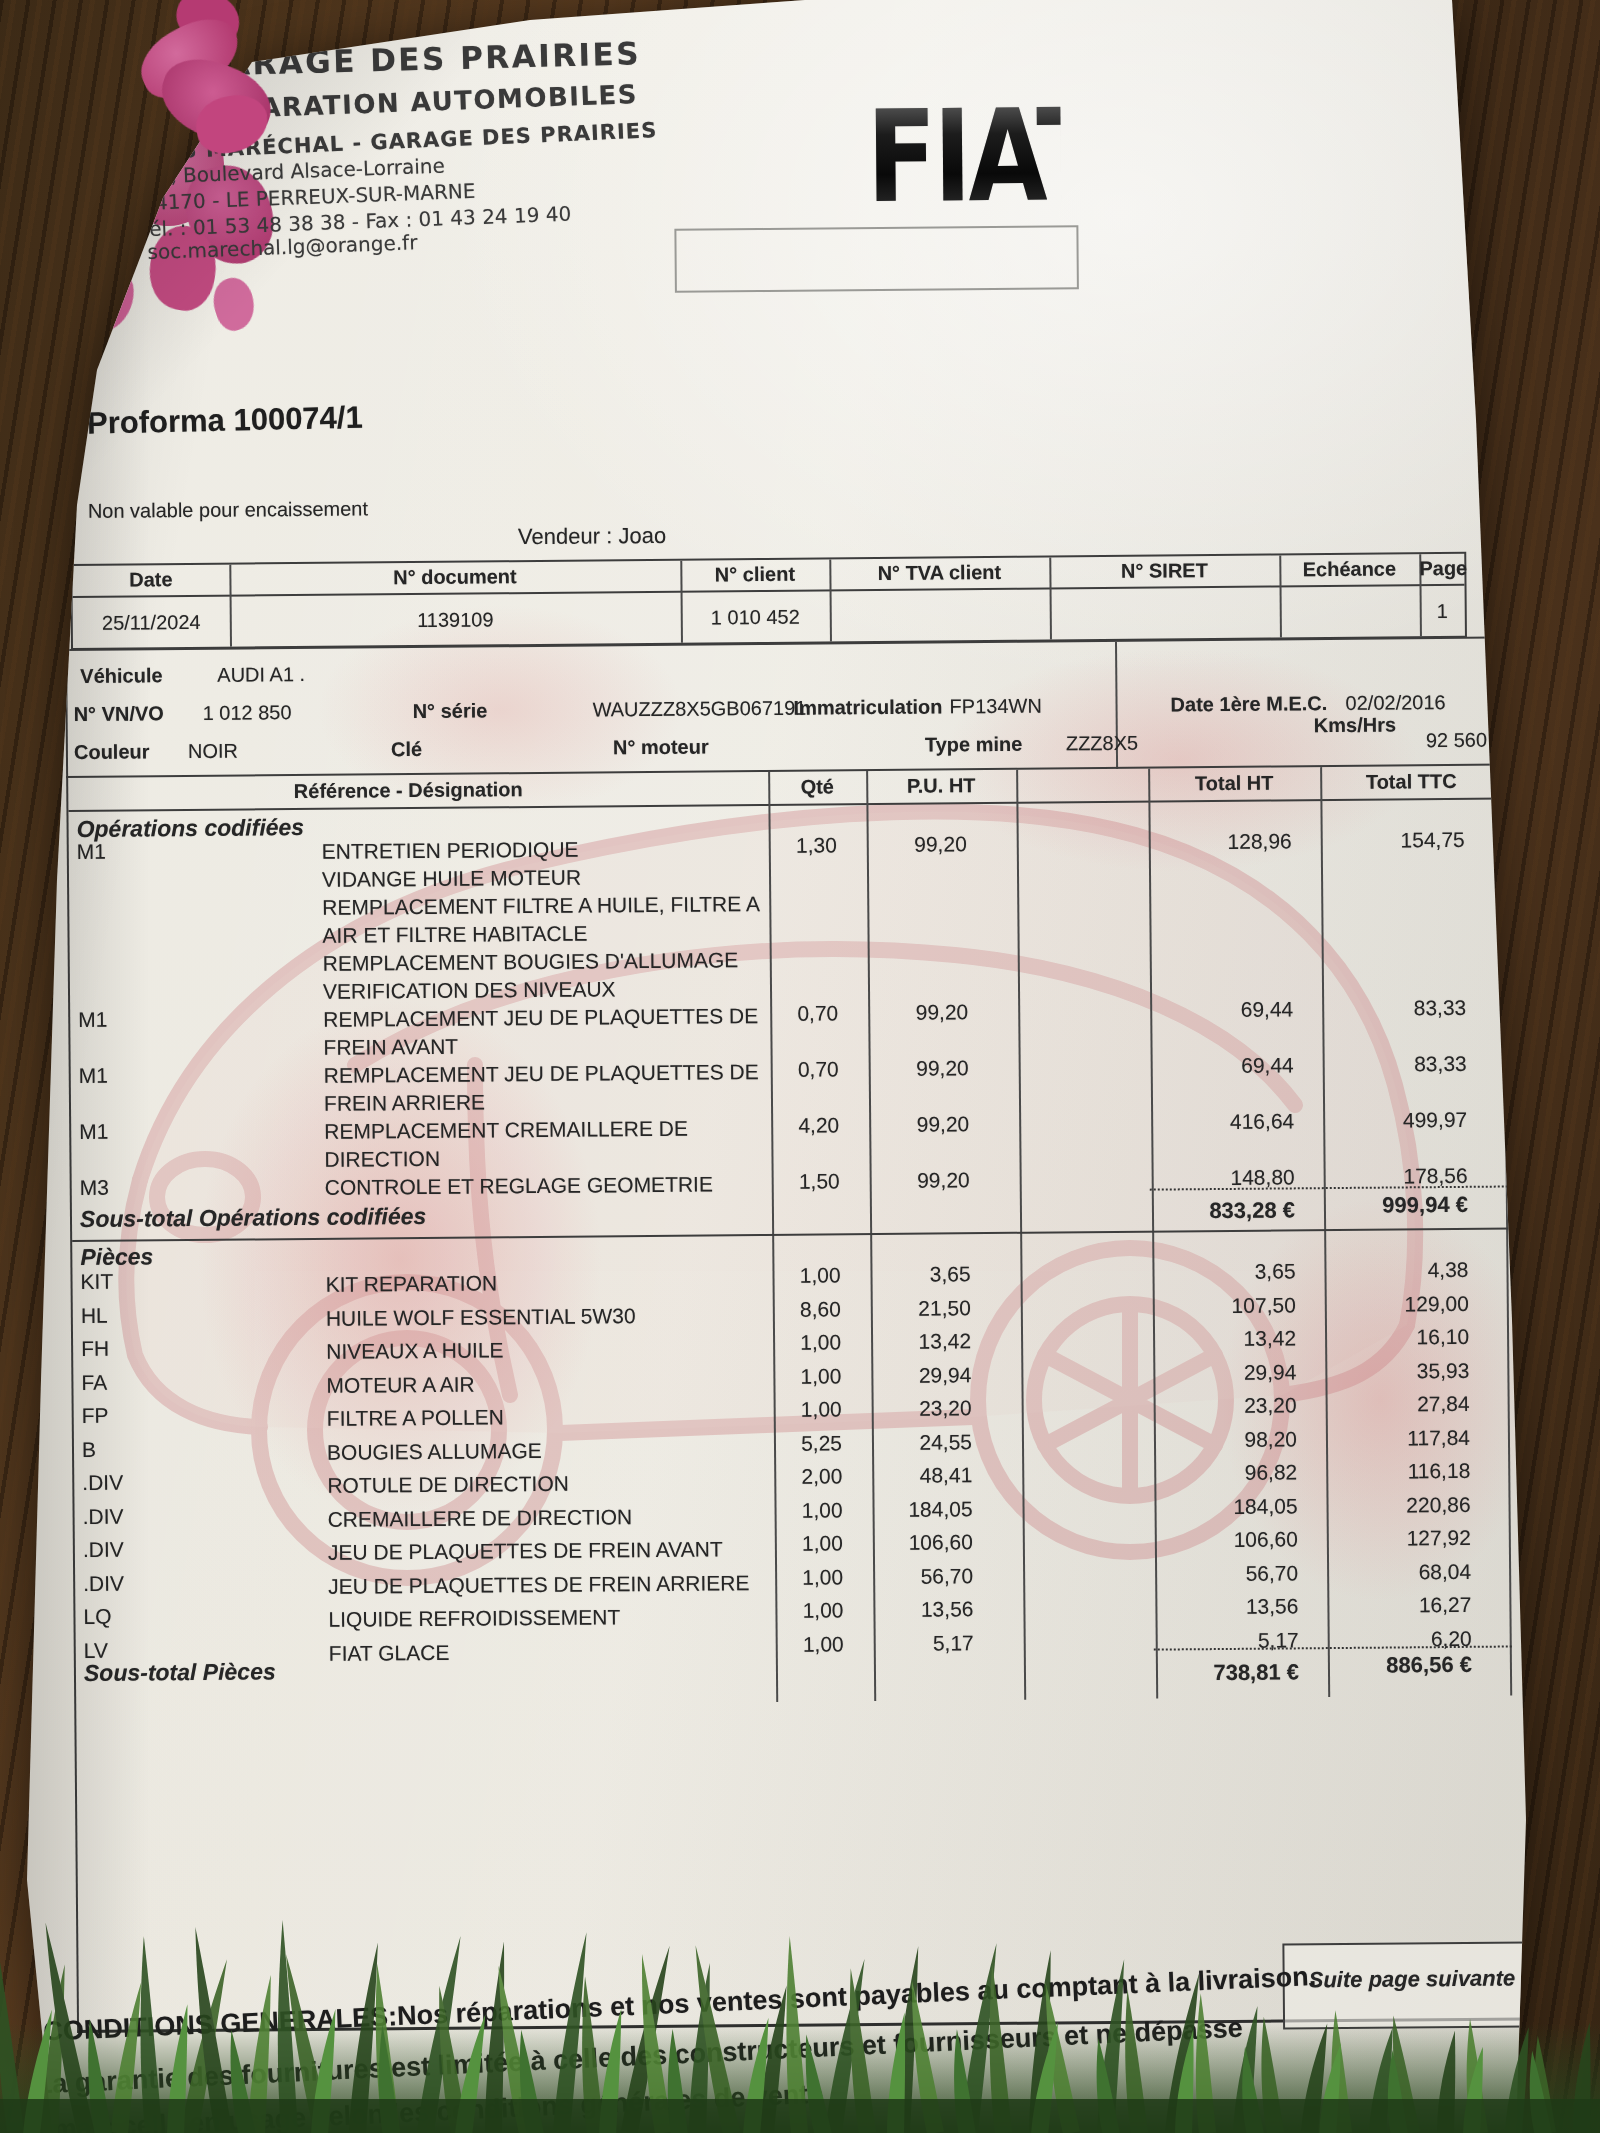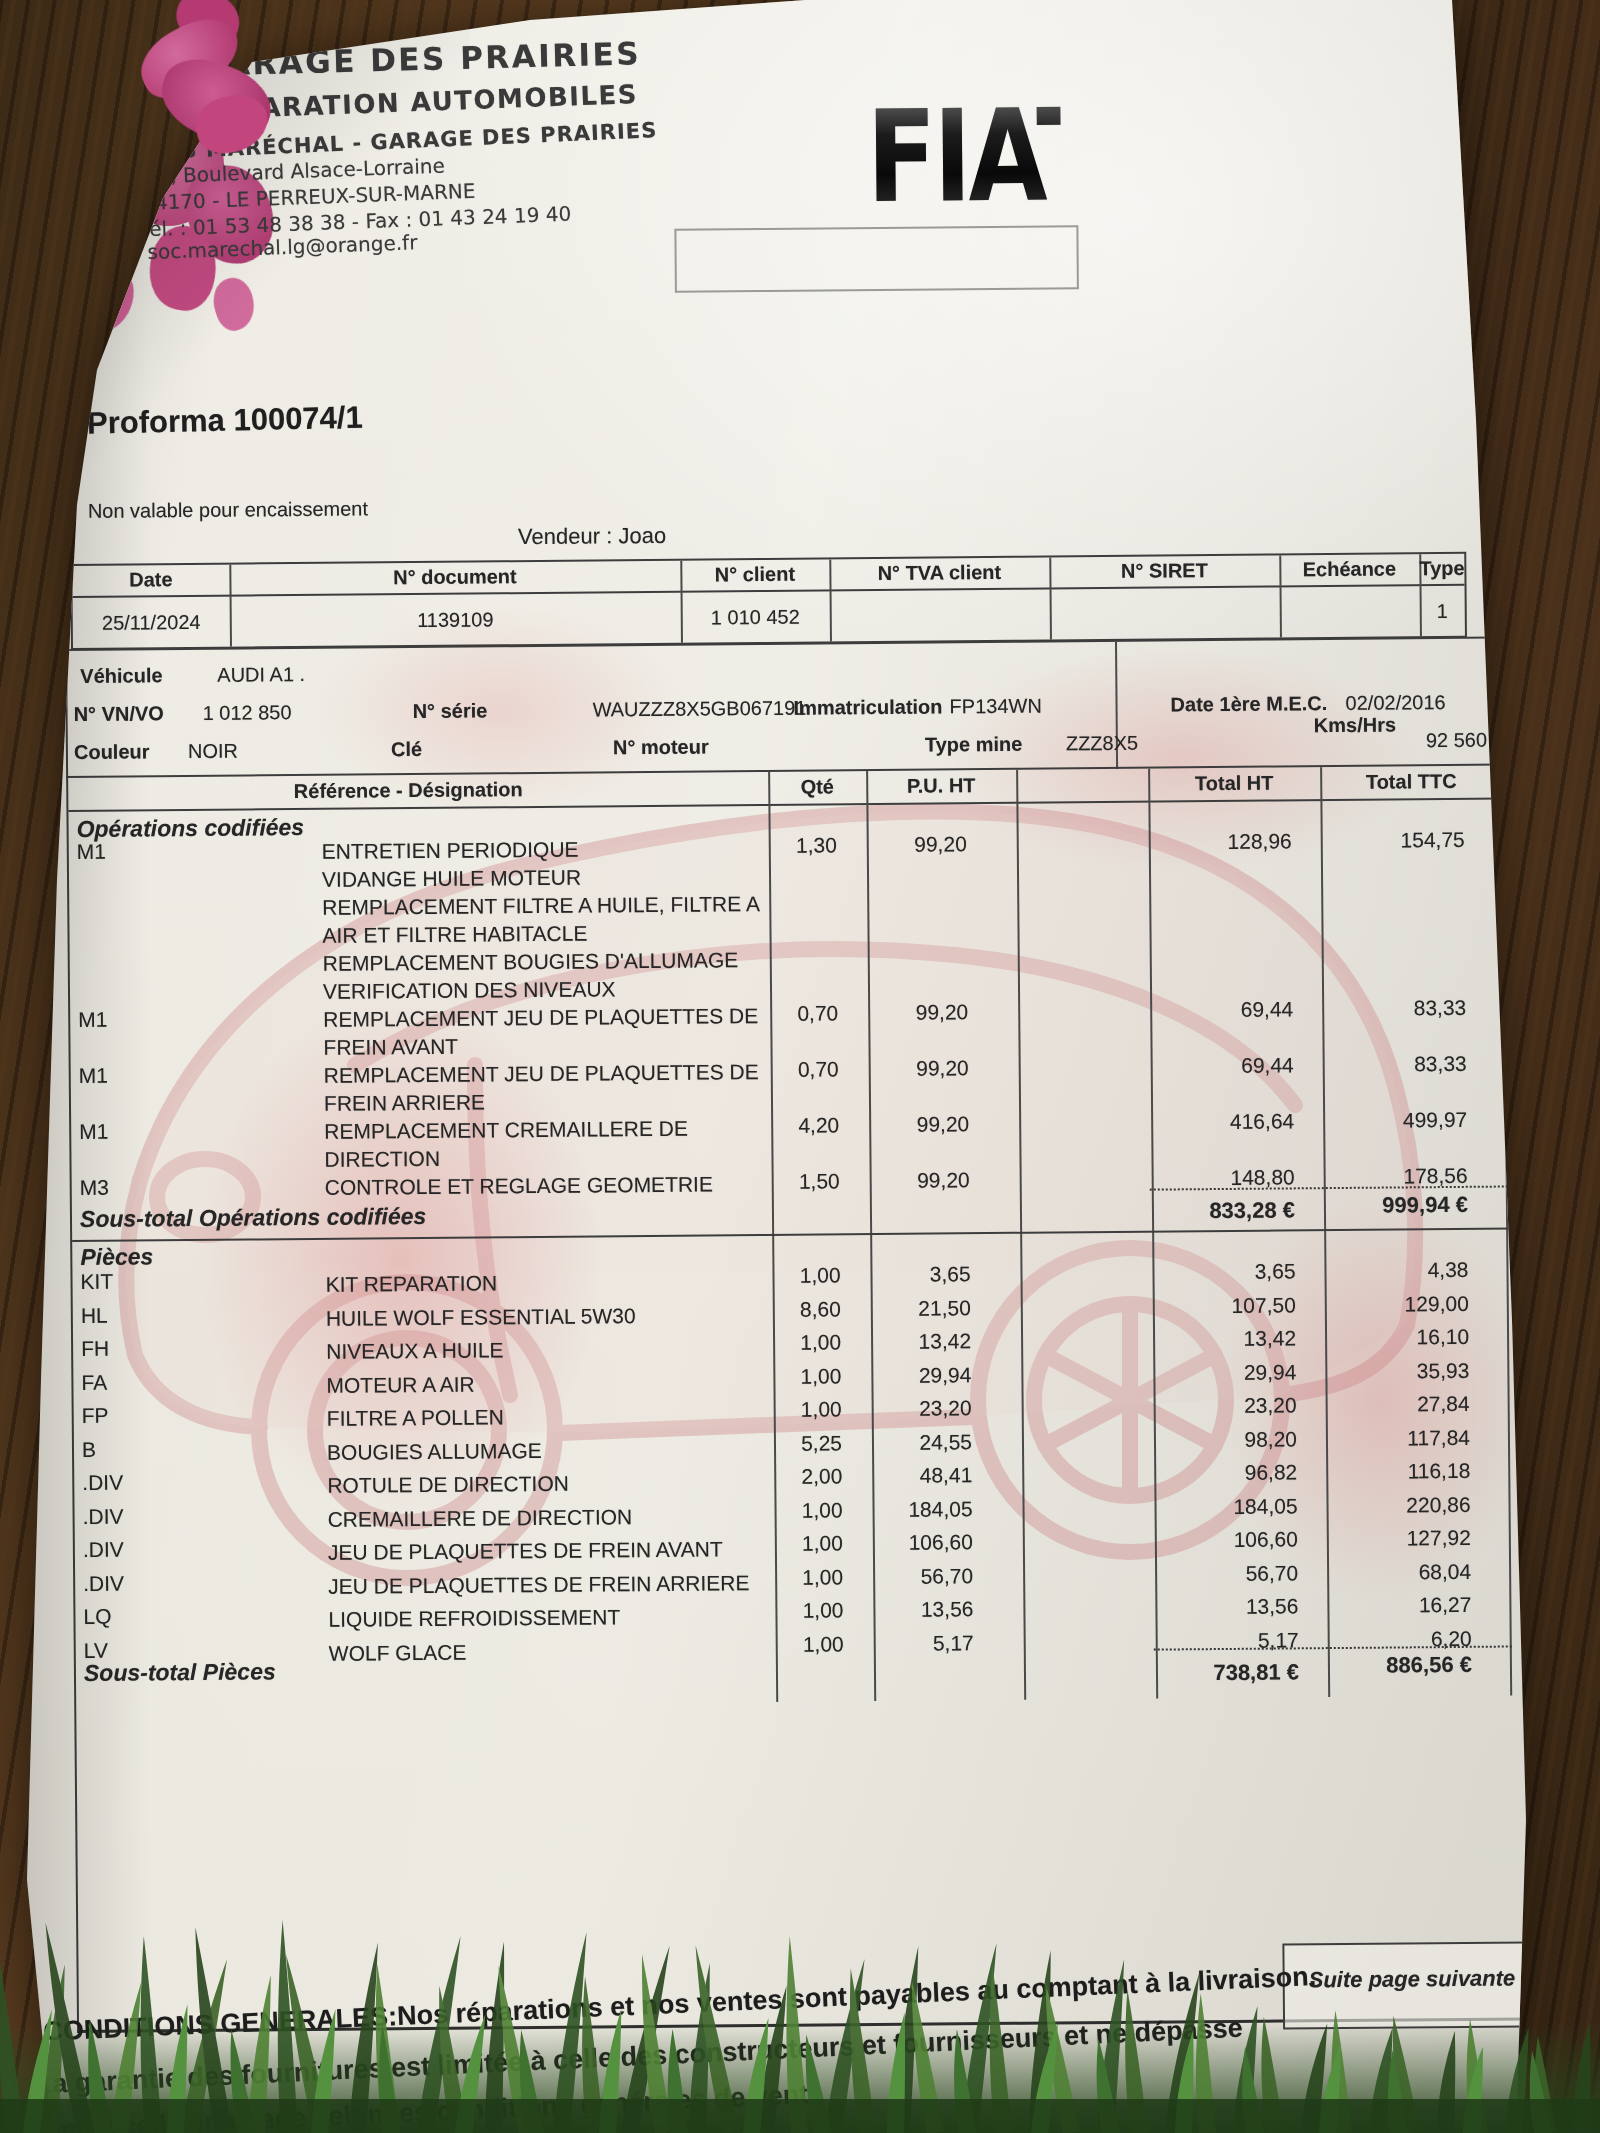--- a/index.html
+++ b/index.html
@@ -128,21 +128,21 @@
         <div class="vline" style="left:757px;height:82px"></div>
         <div class="vline" style="left:977px;height:82px"></div>
         <div class="vline" style="left:1207px;height:82px"></div>
         <div class="vline" style="left:1347px;height:82px"></div>
         <div class="doc-h" style="left:0;width:157px">Date</div>
         <div class="doc-h" style="left:157px;width:451px">N° document</div>
         <div class="doc-h" style="left:608px;width:149px">N° client</div>
         <div class="doc-h" style="left:757px;width:220px">N° TVA client</div>
         <div class="doc-h" style="left:977px;width:230px">N° SIRET</div>
         <div class="doc-h" style="left:1207px;width:140px">Echéance</div>
-        <div class="doc-h" style="left:1347px;width:45px">Type</div>
+        <div class="doc-h" style="left:1347px;width:45px">Page</div>
         <div class="doc-v" style="left:0;width:157px">25/11/2024</div>
         <div class="doc-v" style="left:157px;width:451px">1139109</div>
         <div class="doc-v" style="left:608px;width:149px">1 010 452</div>
         <div class="doc-v" style="left:757px;width:220px"></div>
         <div class="doc-v" style="left:977px;width:230px"></div>
         <div class="doc-v" style="left:1207px;width:140px"></div>
         <div class="doc-v" style="left:1347px;width:45px">1</div>
       </div>
 
       <div class="abs" style="left:62px;top:643px;width:1438px;height:127px;border:2px solid #3d3d3d;border-bottom:none">
@@ -377,21 +377,21 @@
                 </div>
                 <div class="cell c-qty num">1,00</div>
                 <div class="cell c-pu num">13,56</div>
                 <div class="cell c-ht num">13,56</div>
                 <div class="cell c-ttc num">16,27</div>
                 <div class="cell c-ct">1</div>
               </div>
               <div class="irow" style="height: 33.5px;">
                 <div class="cell c-ref">LV</div>
                 <div class="cell c-des" style="line-height: 33.5px;">
-                  <div>WOLF GLACE</div>
+                  <div>FIAT GLACE</div>
                 </div>
                 <div class="cell c-qty num">1,00</div>
                 <div class="cell c-pu num">5,17</div>
                 <div class="cell c-ht num">5,17</div>
                 <div class="cell c-ttc num">6,20</div>
                 <div class="cell c-ct">1</div>
               </div>
             </div>
 
         <div class="abs" style="left:1078px;top:880px;width:358px;border-top:2px dotted #333"></div>

